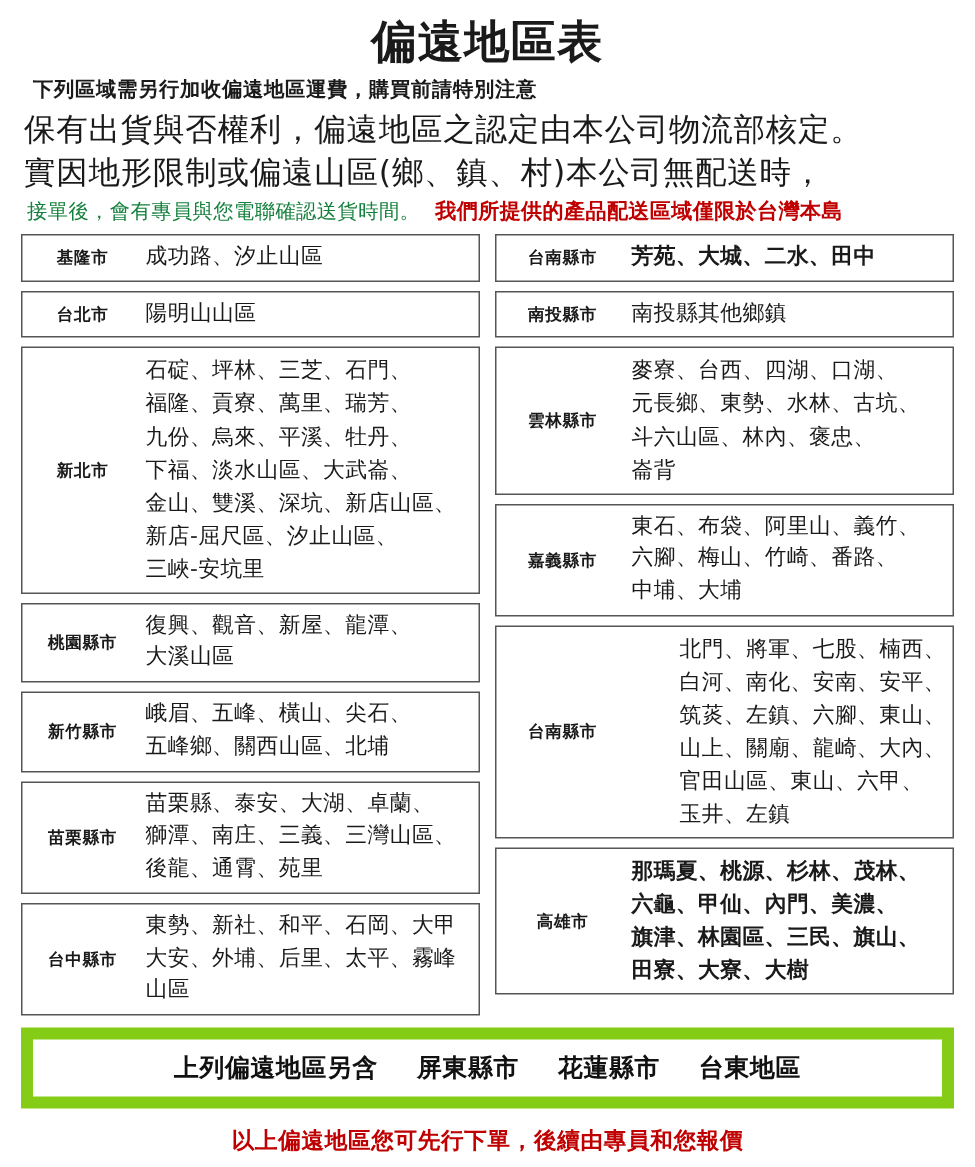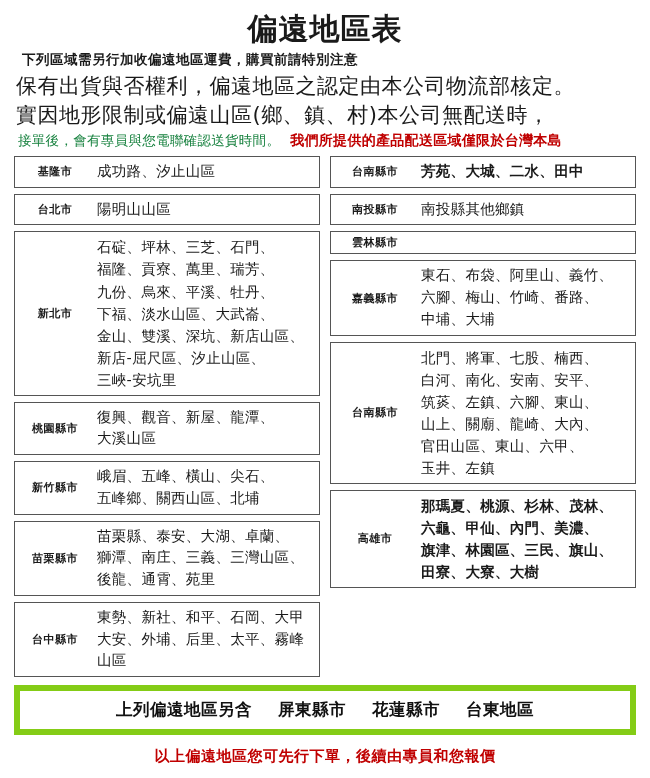--- a/index.html
+++ b/index.html
@@ -110,21 +110,21 @@
     box-sizing: border-box;
     display: flex;
     align-items: center;
     letter-spacing: 0.3px;
   }
   .block.tall .areas { line-height: 1.52; }
 
   
   .footer-bar {
     margin-top: 8px;
-    border: 6px solid #84cc16;
+    border: 8px solid #84cc16;
     height: 38px;
     display: flex;
     align-items: center;
     justify-content: center;
     gap: 26px;
     font-size: 16.5px;
     font-weight: bold;
     color: #111111;
     letter-spacing: 0.5px;
   }
@@ -201,30 +201,34 @@
       <div class="block">
         <div class="region">台南縣市</div>
         <div class="areas" style="white-space: pre-line; font-weight: bold;">芳苑、大城、二水、田中</div>
       </div>
       <div class="block">
         <div class="region">南投縣市</div>
         <div class="areas" style="white-space: pre-line;">南投縣其他鄉鎮</div>
       </div>
       <div class="block tall">
         <div class="region">雲林縣市</div>
+        <div class="areas" style="white-space: pre-line;">麥寮、台西、四湖、口湖、
+元長鄉、東勢、水林、古坑、
+斗六山區、林內、褒忠、
+崙背</div>
       </div>
       <div class="block">
         <div class="region">嘉義縣市</div>
         <div class="areas" style="white-space: pre-line;">東石、布袋、阿里山、義竹、
 六腳、梅山、竹崎、番路、
 中埔、大埔</div>
       </div>
       <div class="block tall">
         <div class="region">台南縣市</div>
-        <div class="areas" style="white-space: pre-line;">北門、將軍、七股、楠西、
+        <div class="areas" style="white-space: pre-line; margin-left: 32px;">北門、將軍、七股、楠西、
 白河、南化、安南、安平、
 筑菼、左鎮、六腳、東山、
 山上、關廟、龍崎、大內、
 官田山區、東山、六甲、
 玉井、左鎮</div>
       </div>
       <div class="block tall">
         <div class="region">高雄市</div>
         <div class="areas" style="white-space: pre-line; font-weight: bold;">那瑪夏、桃源、杉林、茂林、
 六龜、甲仙、內門、美濃、

